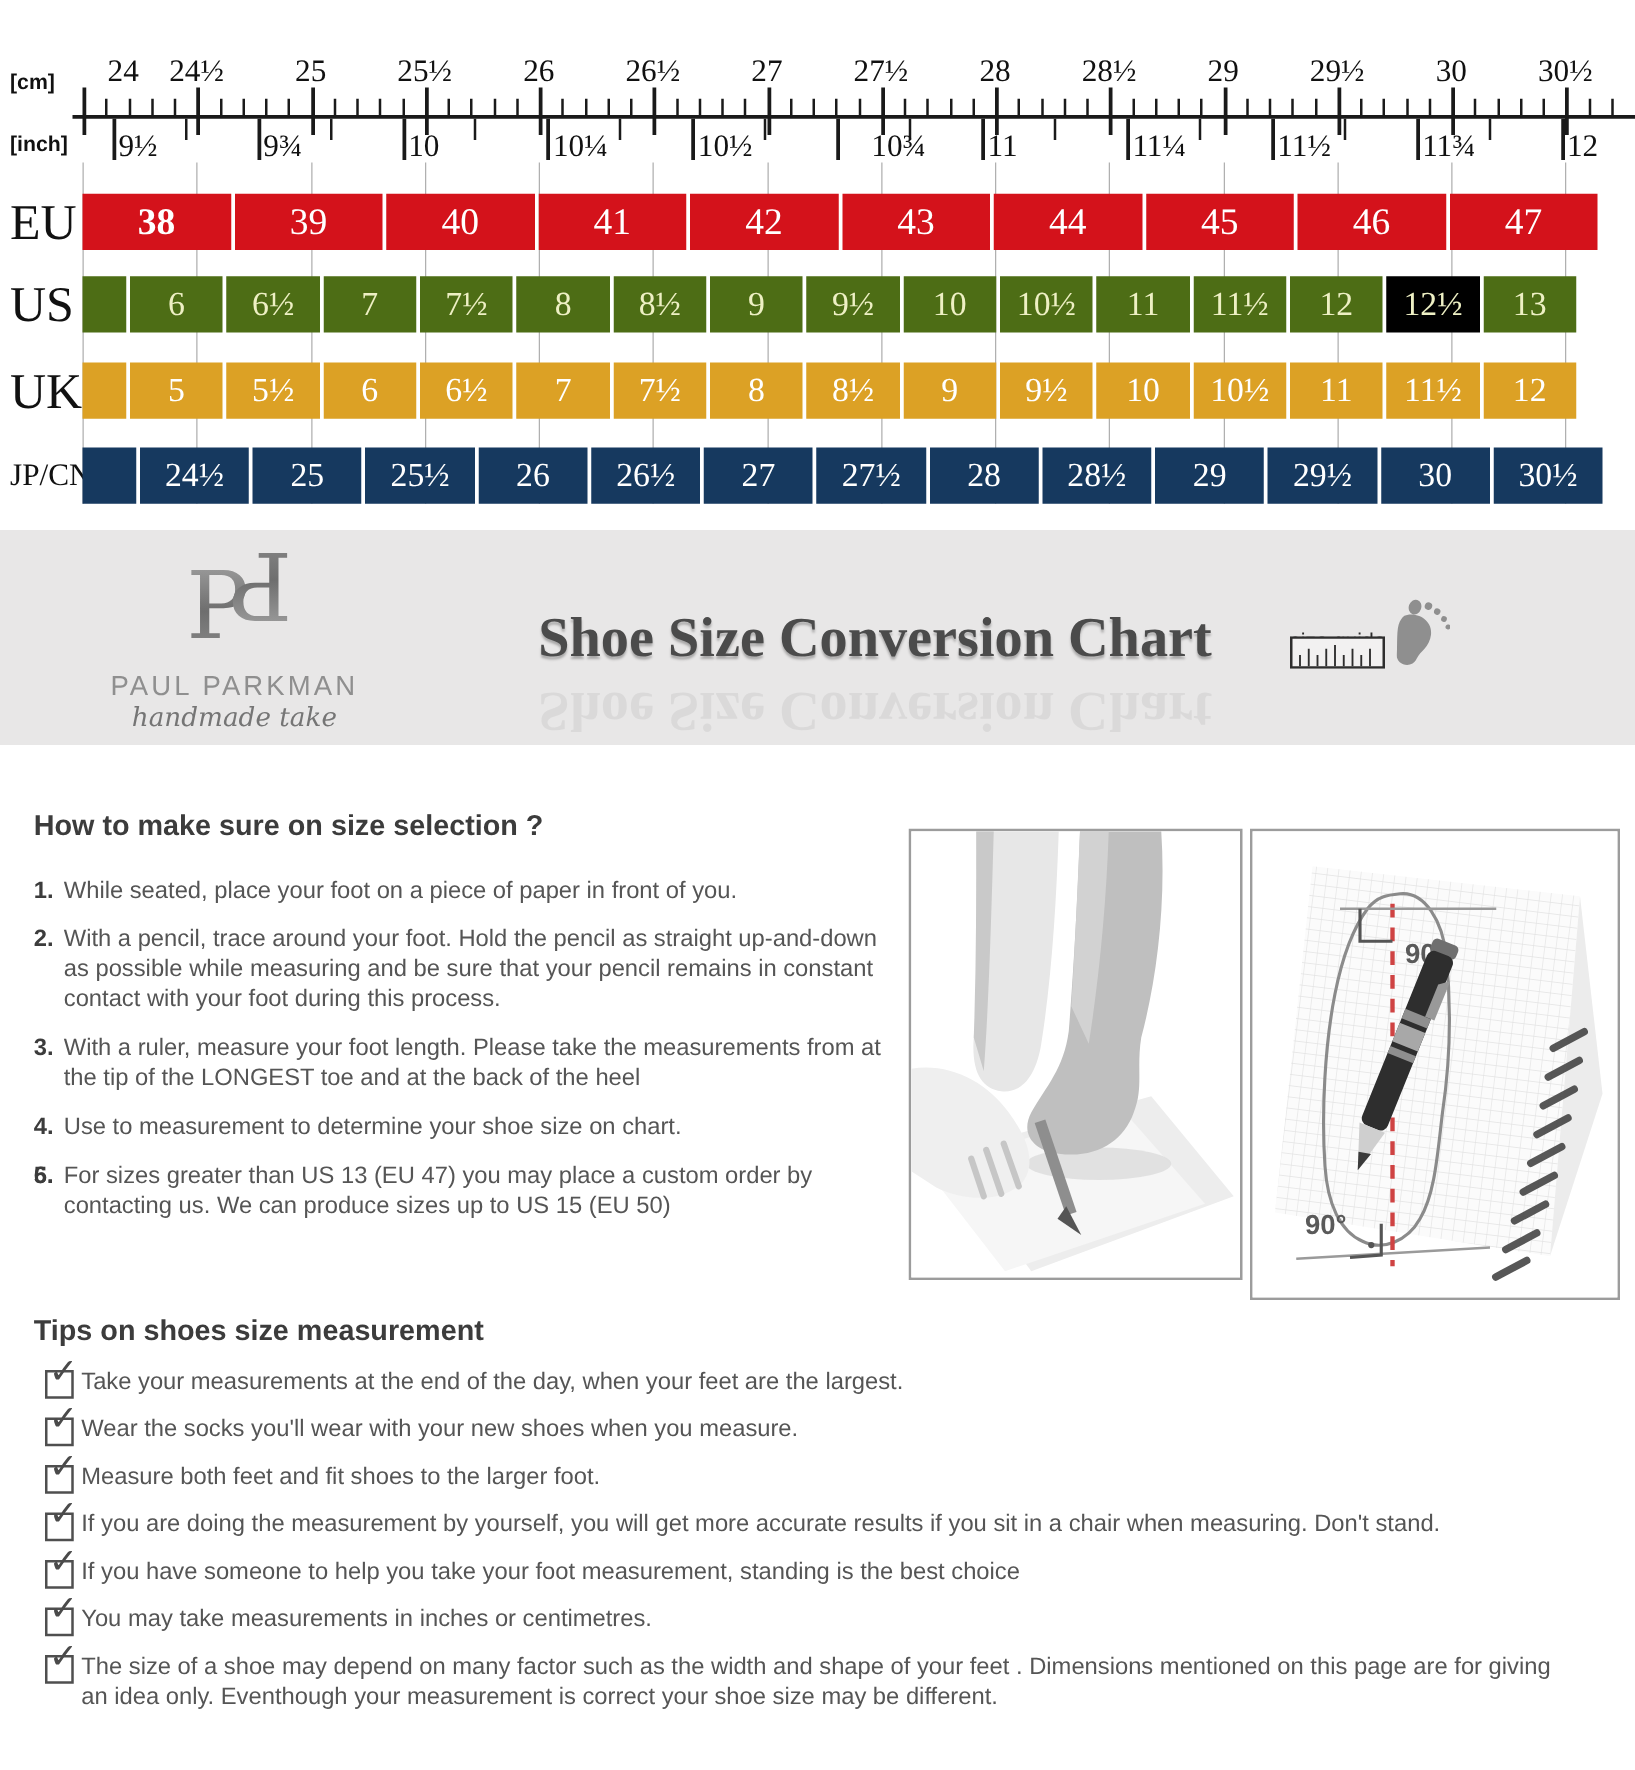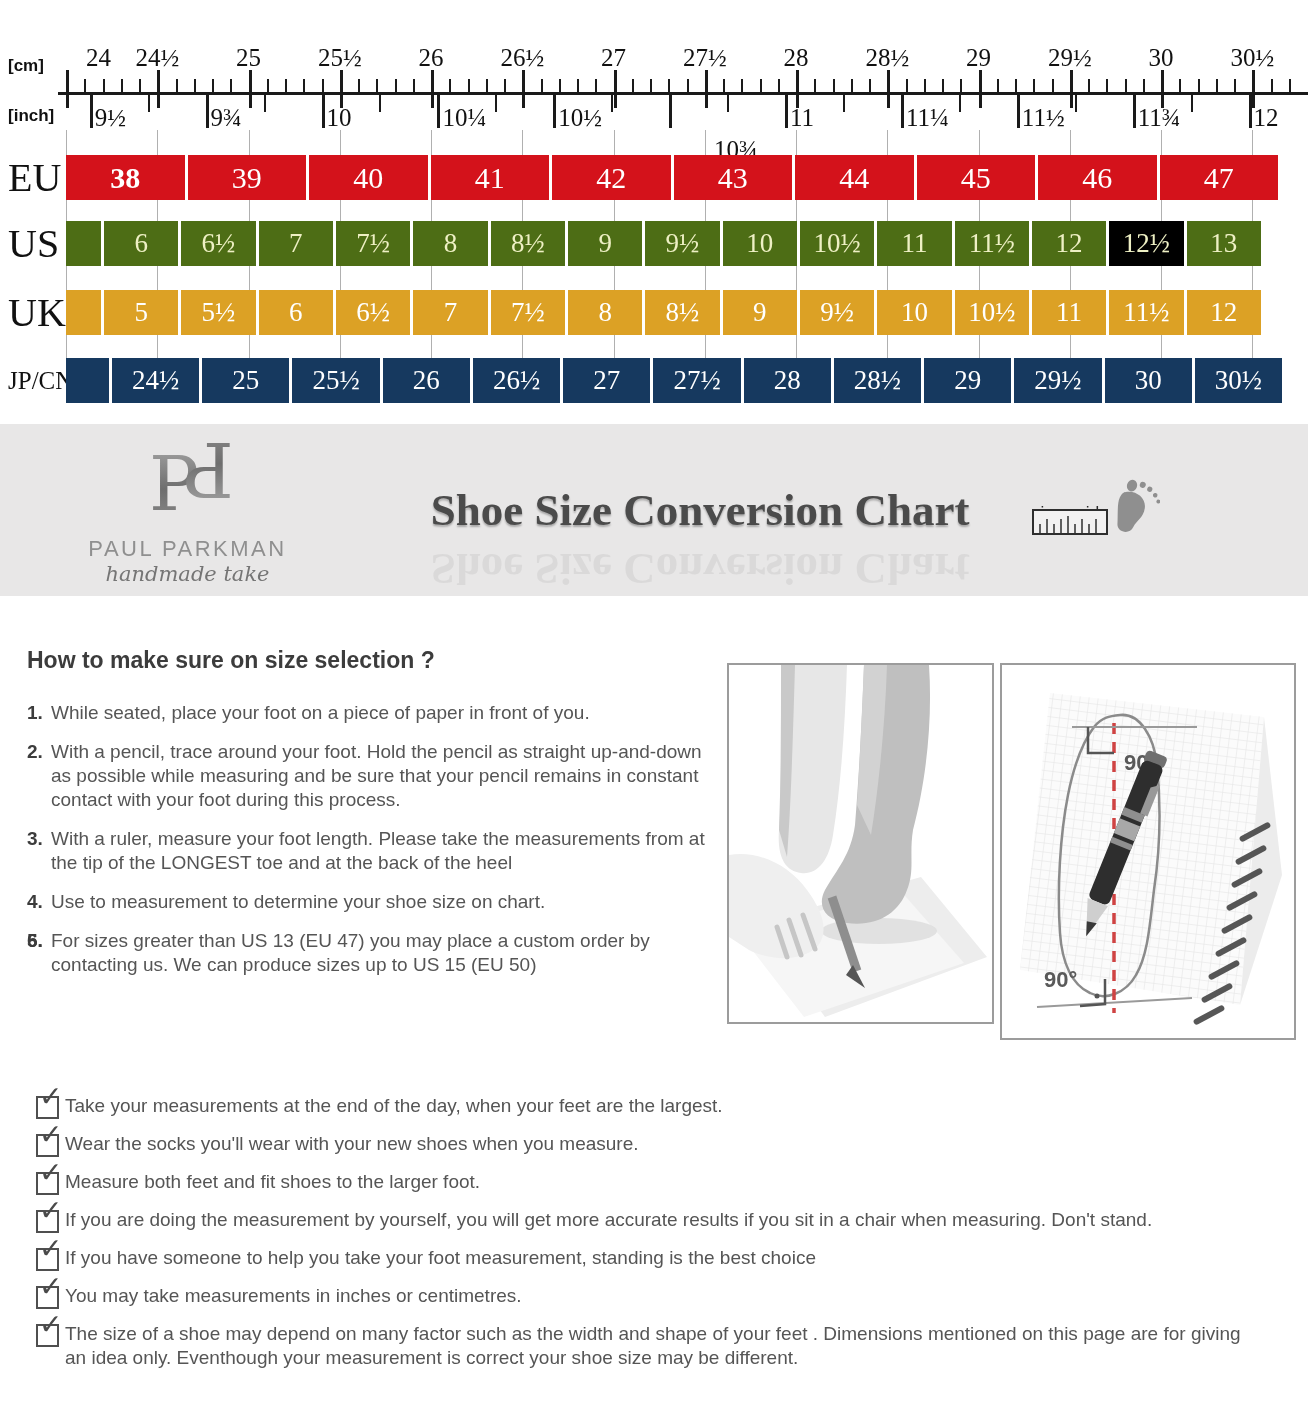--- a/index.html
+++ b/index.html
@@ -172,21 +172,21 @@
       <div class="tick quarter" style="left: 1016.83px;"></div>
       <div class="tick eighth" style="left: 1074.77px;"></div>
       <div class="tick quarter" style="left: 1132.71px;"></div>
       <div class="tick eighth" style="left: 1190.66px;"></div>
       <div class="tick quarter" style="left: 1248.6px;"></div>
       <div class="inch-num" style="left: 94.725px;">9½</div>
       <div class="inch-num" style="left: 210.613px;">9¾</div>
       <div class="inch-num" style="left: 326.5px;">10</div>
       <div class="inch-num" style="left: 442.387px;">10¼</div>
       <div class="inch-num" style="left: 558.275px;">10½</div>
-      <div class="inch-num" style="left: 714px; margin-top: 32px;">10¾</div>
+      <div class="inch-num" style="left: 697px;">10¾</div>
       <div class="inch-num" style="left: 790.05px;">11</div>
       <div class="inch-num" style="left: 905.937px;">11¼</div>
       <div class="inch-num" style="left: 1021.83px;">11½</div>
       <div class="inch-num" style="left: 1137.71px;">11¾</div>
       <div class="inch-num" style="left: 1253.6px;">12</div>
     </div>
 
   <div id="grid">
       <div class="gridline" style="left: 66px;"></div>
       <div class="gridline" style="left: 157.25px;"></div>
@@ -378,20 +378,21 @@
       <rect x="-11" y="0" width="22" height="150" rx="6" fill="#2e2e2e"></rect>
       <rect x="-11" y="52" width="22" height="8" fill="#8f8f8f"></rect>
       <rect x="-11" y="64" width="22" height="16" fill="#a8a8a8"></rect>
       <rect x="-11" y="84" width="22" height="6" fill="#8f8f8f"></rect>
       <path d="M6,52 L14,52 L14,18 L6,24 Z" fill="#999"></path>
       <polygon points="-11,150 11,150 2,186" fill="#cfcfcf"></polygon>
       <polygon points="-3,172 7,170 2,186" fill="#3a3a3a"></polygon>
     </g>
   </svg>
 
+  <h2 class="sec-heading" style="left:27px;top:1051px">Tips on shoes size measurement</h2>
   <div id="tips-list">
       <div class="tip"><span class="check-box">
           <span class="mark">✓</span>
         </span><span class="txt">Take your measurements at the end of the day, when your feet are the largest.</span></div>
       <div class="tip"><span class="check-box">
           <span class="mark">✓</span>
         </span><span class="txt">Wear the socks you'll wear with your new shoes when you measure.</span></div>
       <div class="tip"><span class="check-box">
           <span class="mark">✓</span>
         </span><span class="txt">Measure both feet and fit shoes to the larger foot.</span></div>

